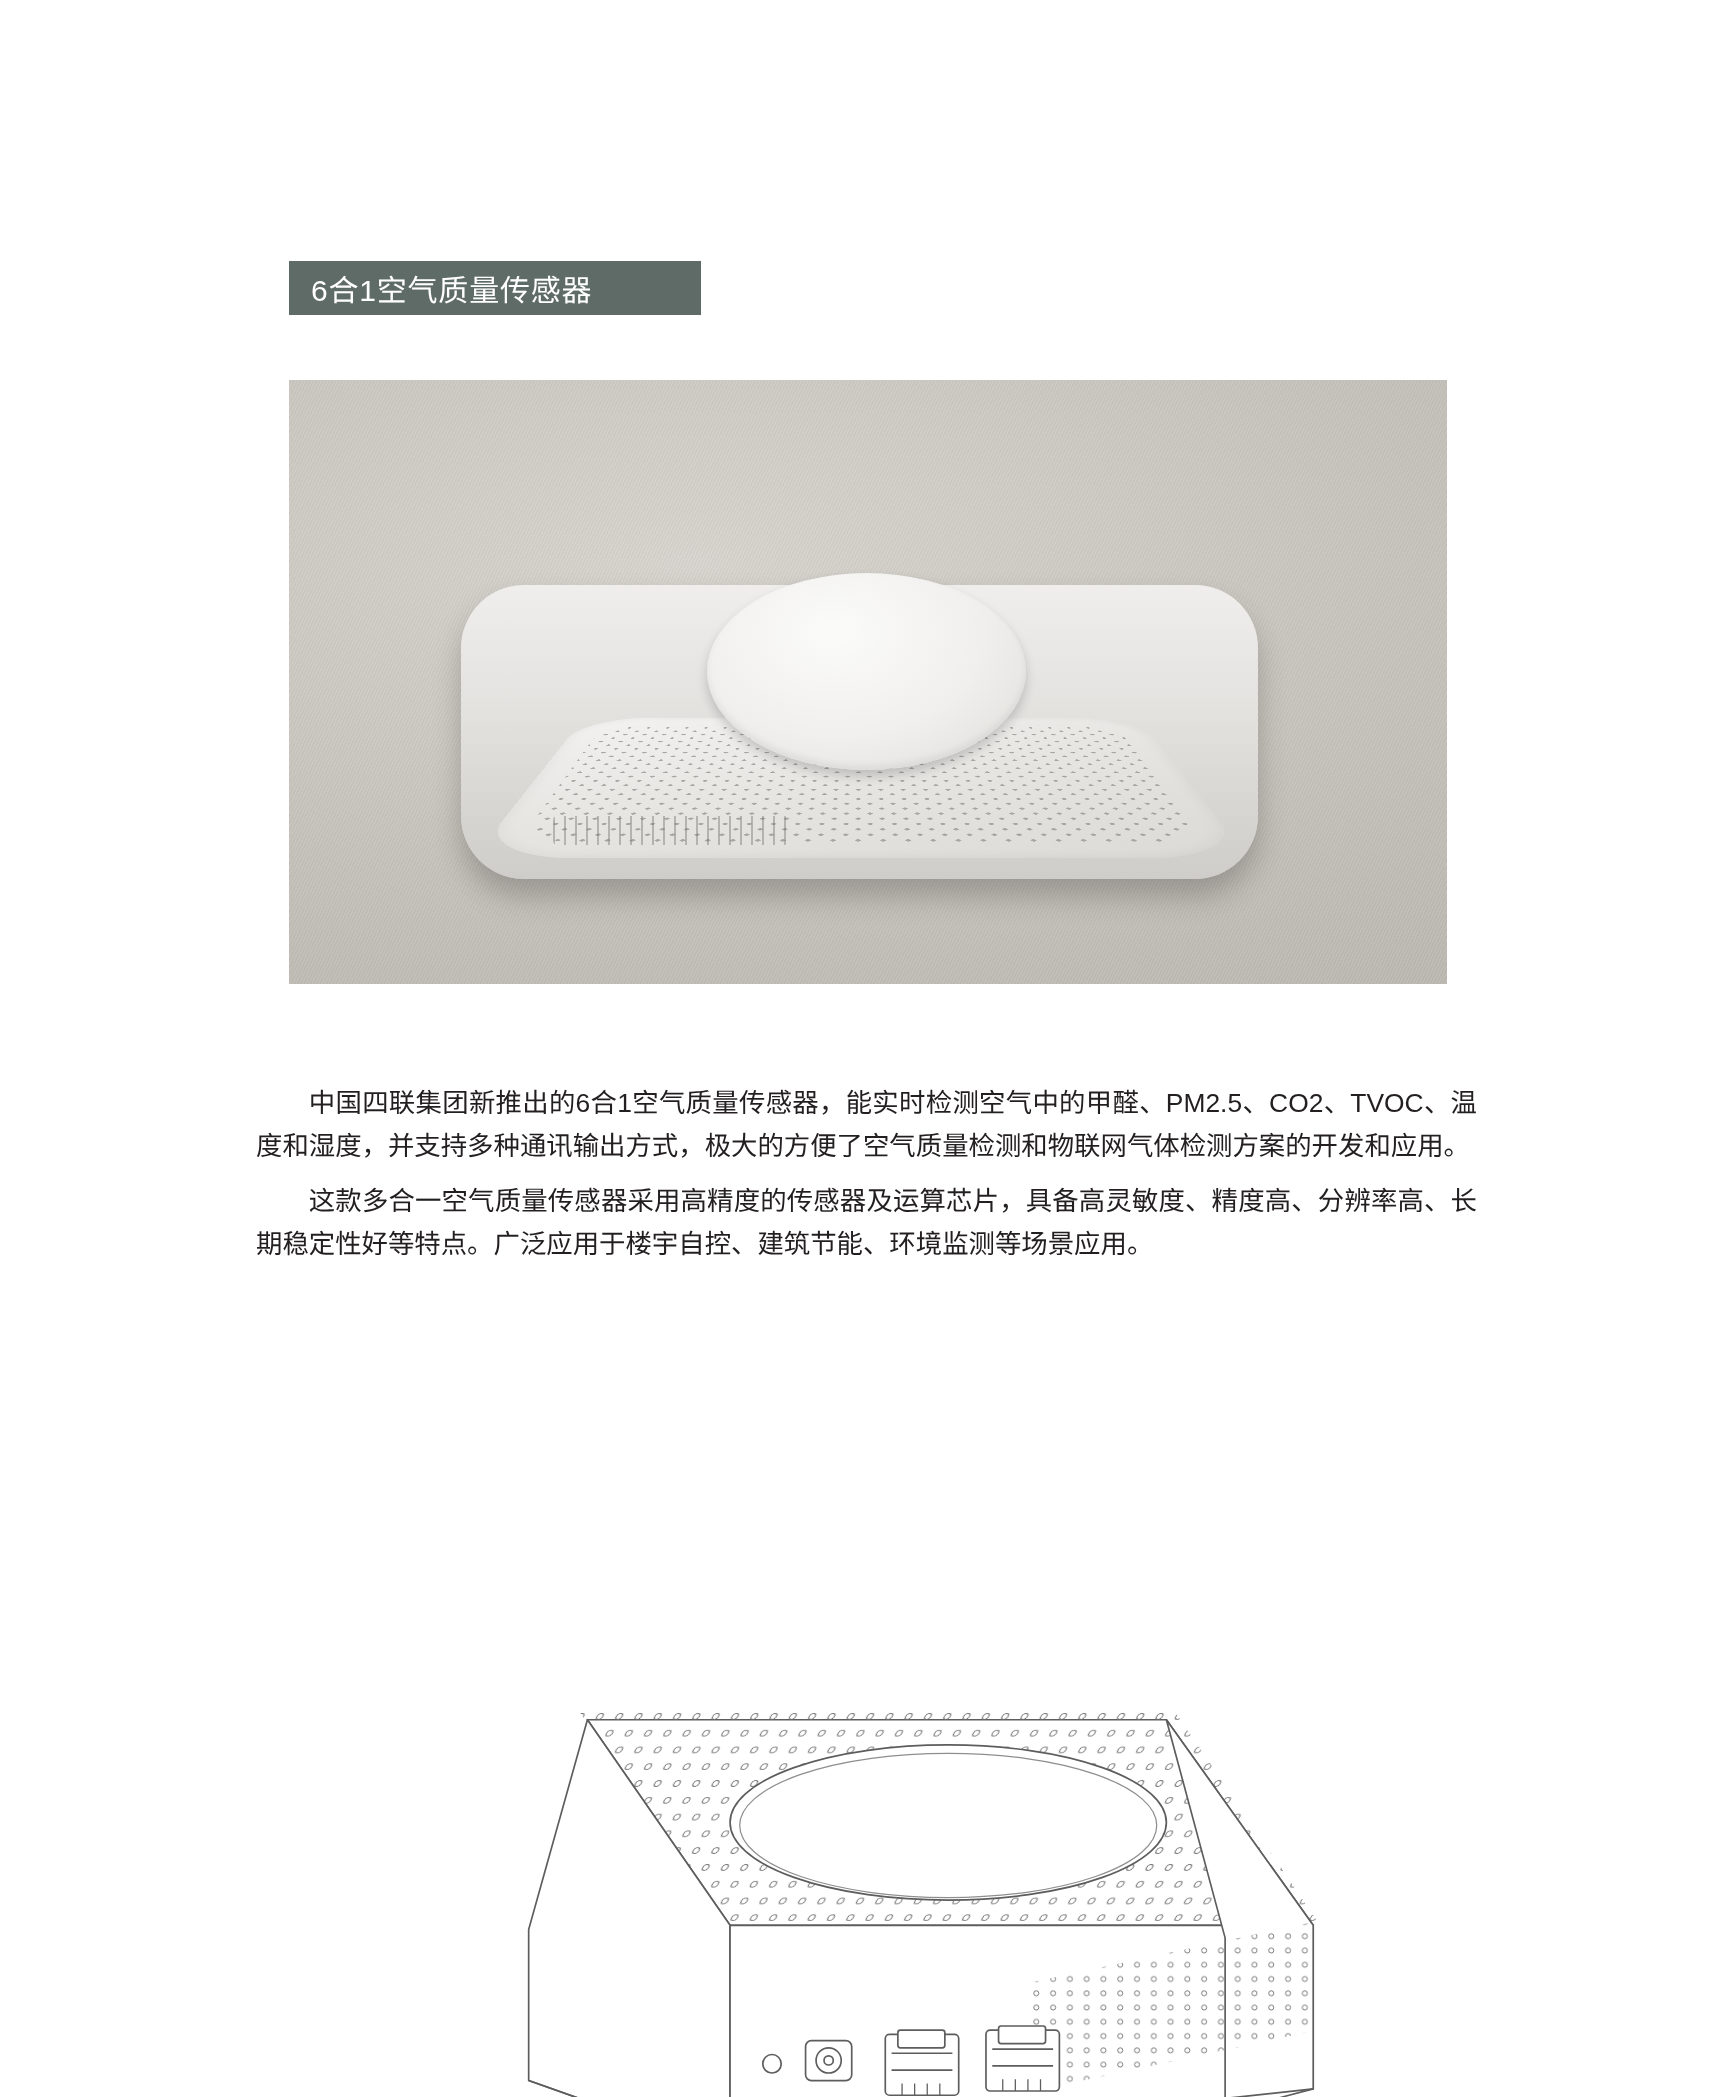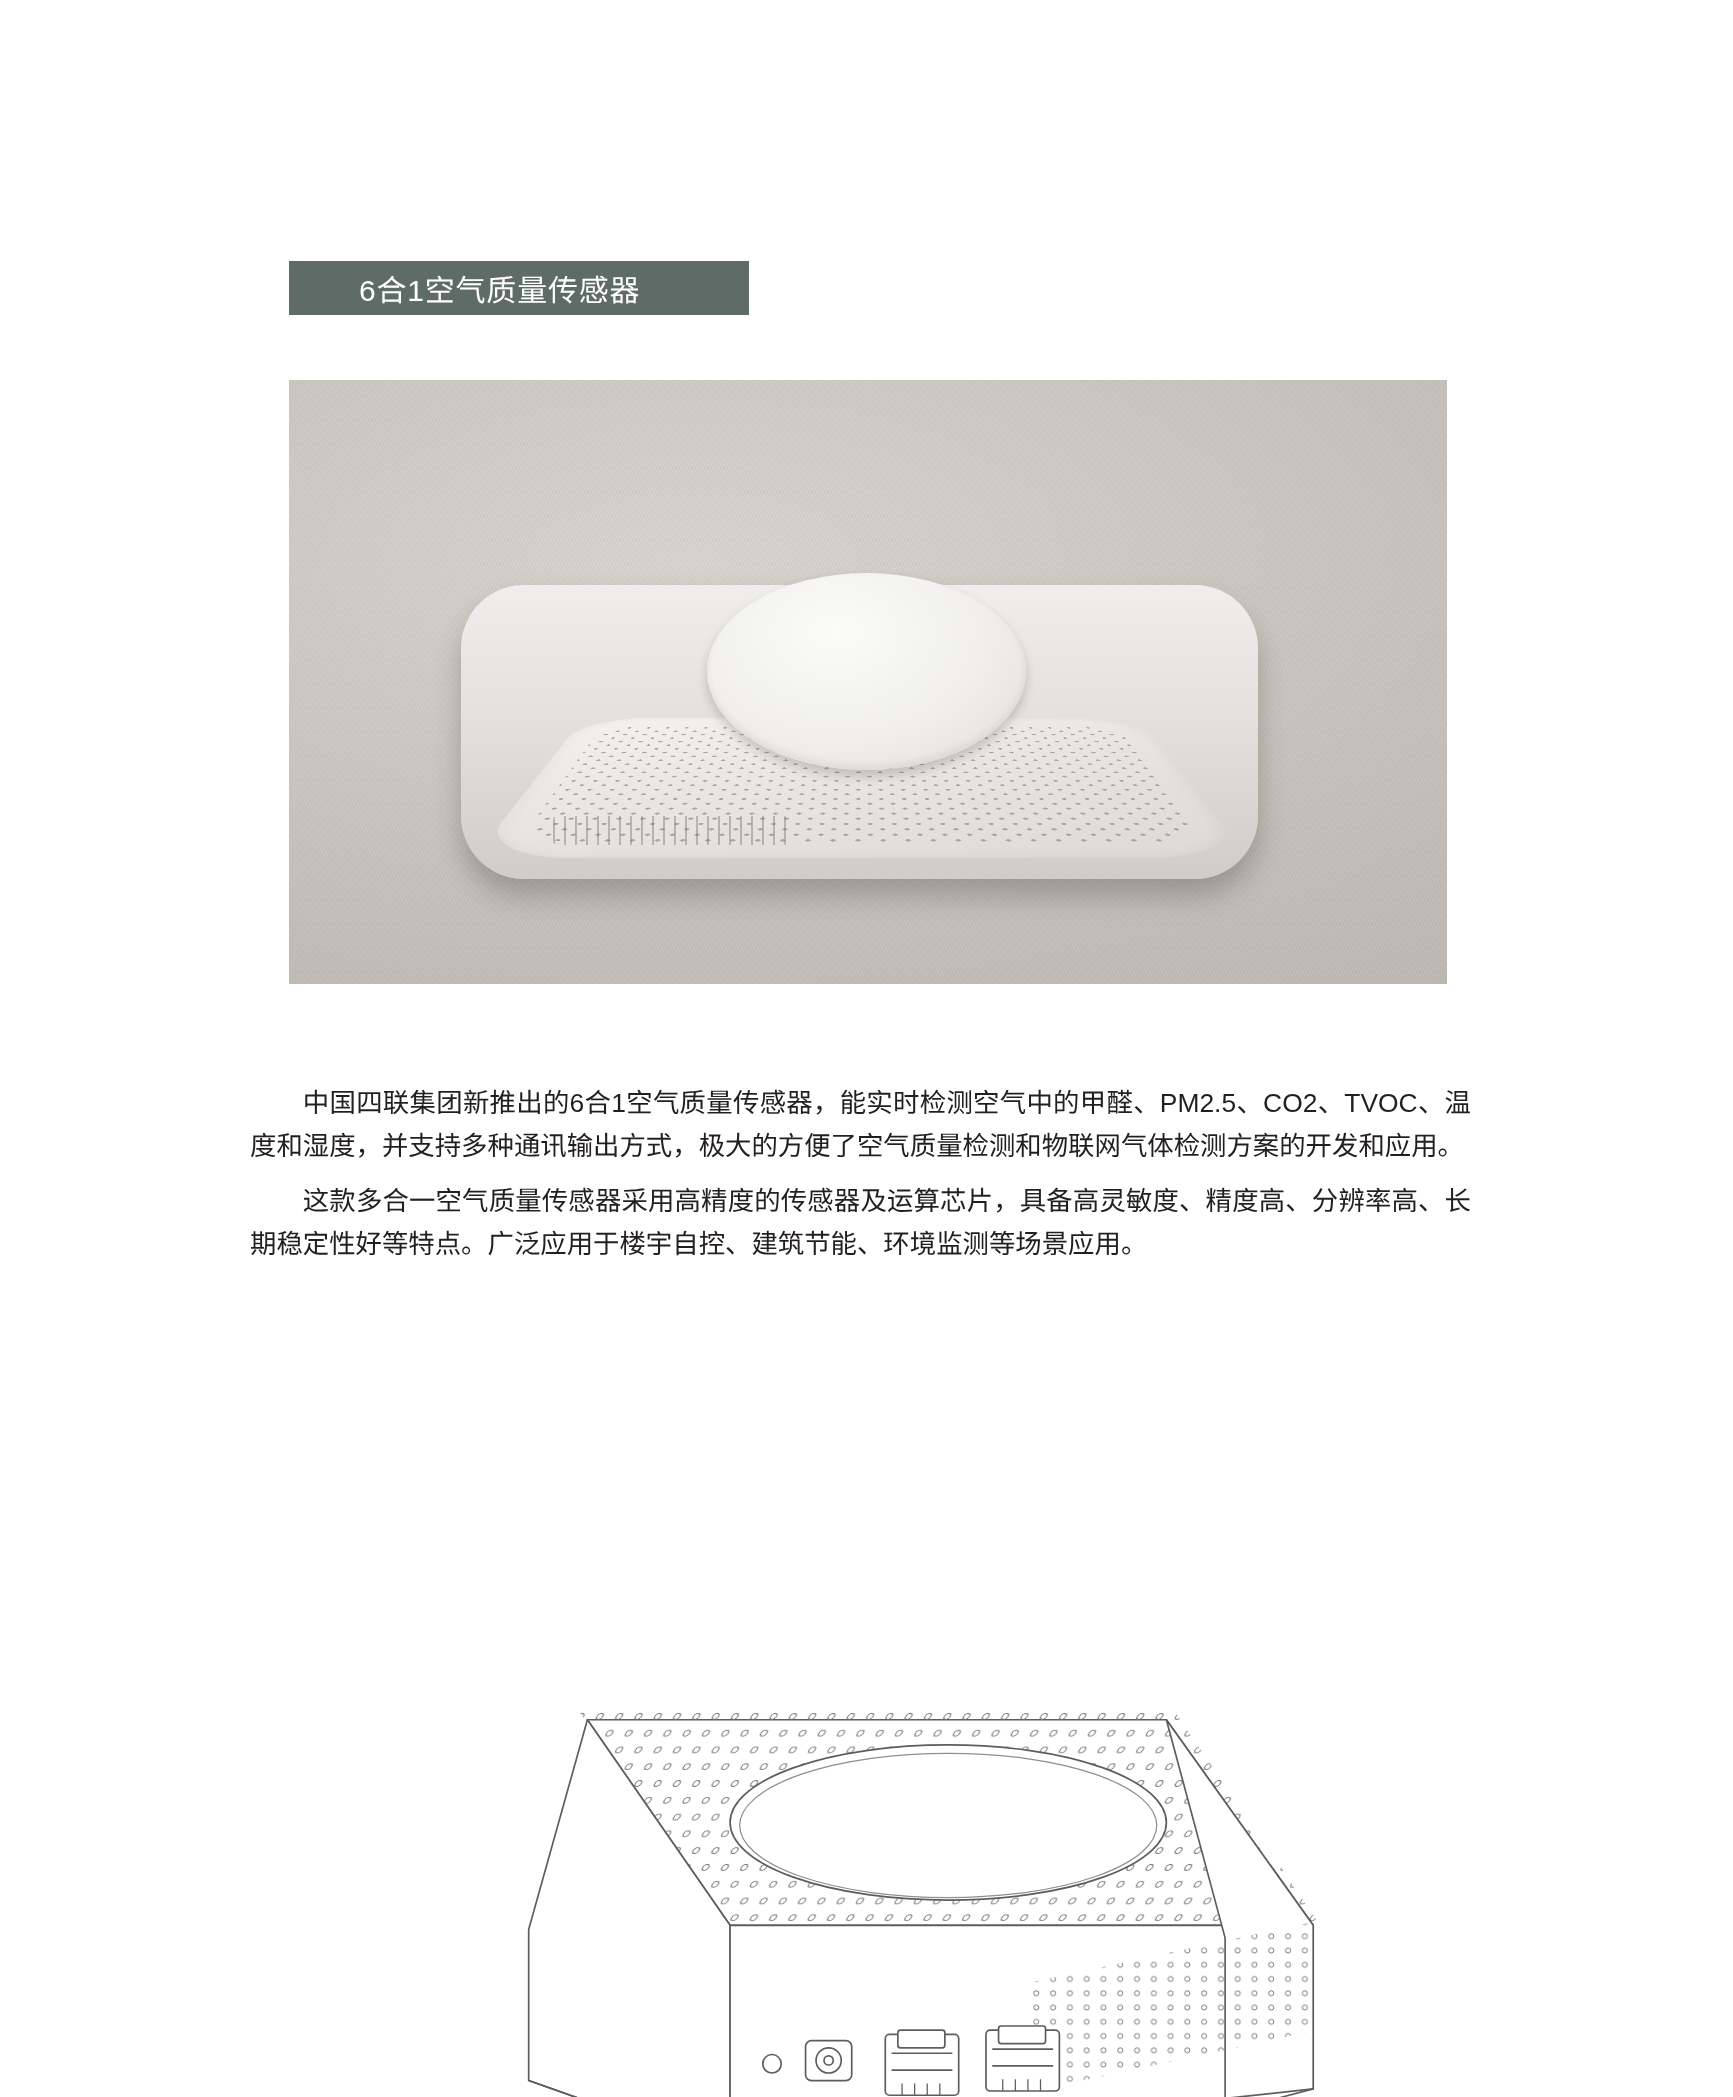--- a/index.html
+++ b/index.html
@@ -23,21 +23,20 @@
   
   .title-banner {
     position: absolute;
     left: 289px;
     top: 261px;
     width: 412px;
     height: 54px;
     background: #5f6b66;
     display: flex;
     align-items: center;
-    padding-left: 48px;
   }
   .title-banner .title-text {
     color: #ffffff;
     font-size: 30px;
     letter-spacing: 0.8px;
     padding-left: 22px;
     font-weight: 400;
     white-space: nowrap;
   }
 
@@ -124,21 +123,21 @@
     width: 235px;
     height: 29px;
     background-image: repeating-linear-gradient(90deg, rgba(120,118,114,.55) 0 2.5px, rgba(0,0,0,0) 2.5px 11px);
     border-radius: 4.2px;
     opacity: .8;
   }
 
   
   .copy {
     position: absolute;
-    left: 250px;
+    left: 256px;
     top: 1082px;
     width: 1221px;
     font-size: 26.4px;
     line-height: 1.62;
     color: #231f20;
   }
   .copy p {
     margin: 0 0 12.6px 0;
     text-indent: 2em;
     text-align: justify;

